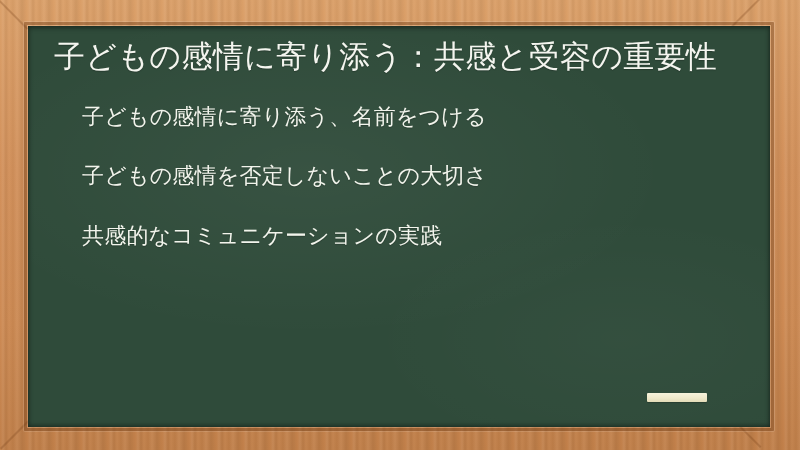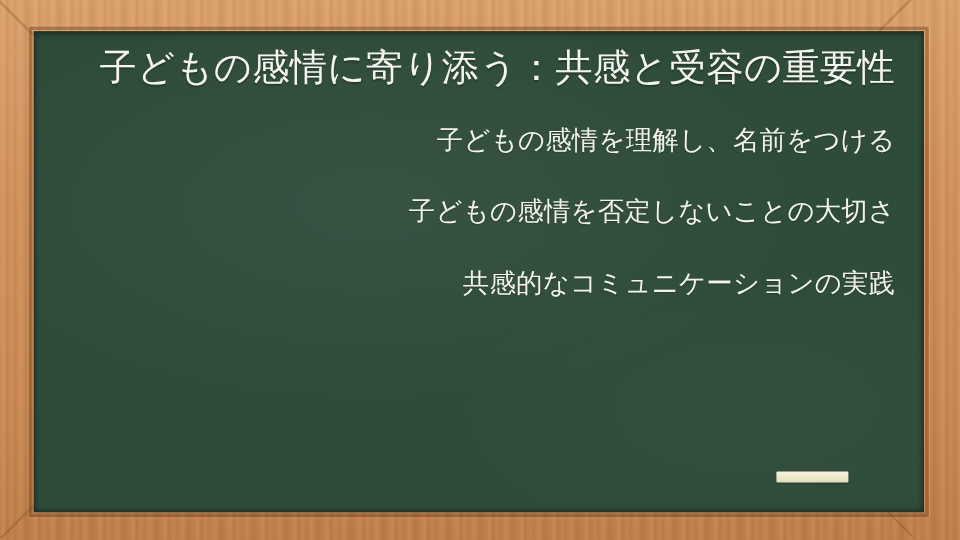--- a/index.html
+++ b/index.html
@@ -12,21 +12,20 @@
   body {
     font-family: "Liberation Sans", "DejaVu Sans", sans-serif;
   }
 
   .slide {
     position: relative;
     width: 800px;
     height: 450px;
     overflow: hidden;
     background: #d4915b;
-    text-align: right;
   }
 
   
   .frame {
     position: absolute;
     inset: 0;
     background:
       repeating-linear-gradient(
         90deg,
         rgba(255,255,255,0.00) 0px,
@@ -153,21 +152,21 @@
   </div>
 
   <div class="frame-bevel"></div>
 
   <div class="board">
     <div class="board-content">
 
       <h1 class="title">子どもの感情に寄り添う：共感と受容の重要性</h1>
 
       <ul class="bullets">
-        <li class="bullet-item">子どもの感情を理解し、名前をつける</li>
+        <li class="bullet-item">子どもの感情に寄り添う、名前をつける</li>
         <li class="bullet-item">子どもの感情を否定しないことの大切さ</li>
         <li class="bullet-item">共感的なコミュニケーションの実践</li>
       </ul>
 
     </div>
   </div>
 
   <div class="chalk-stick"></div>
 
 </div>

